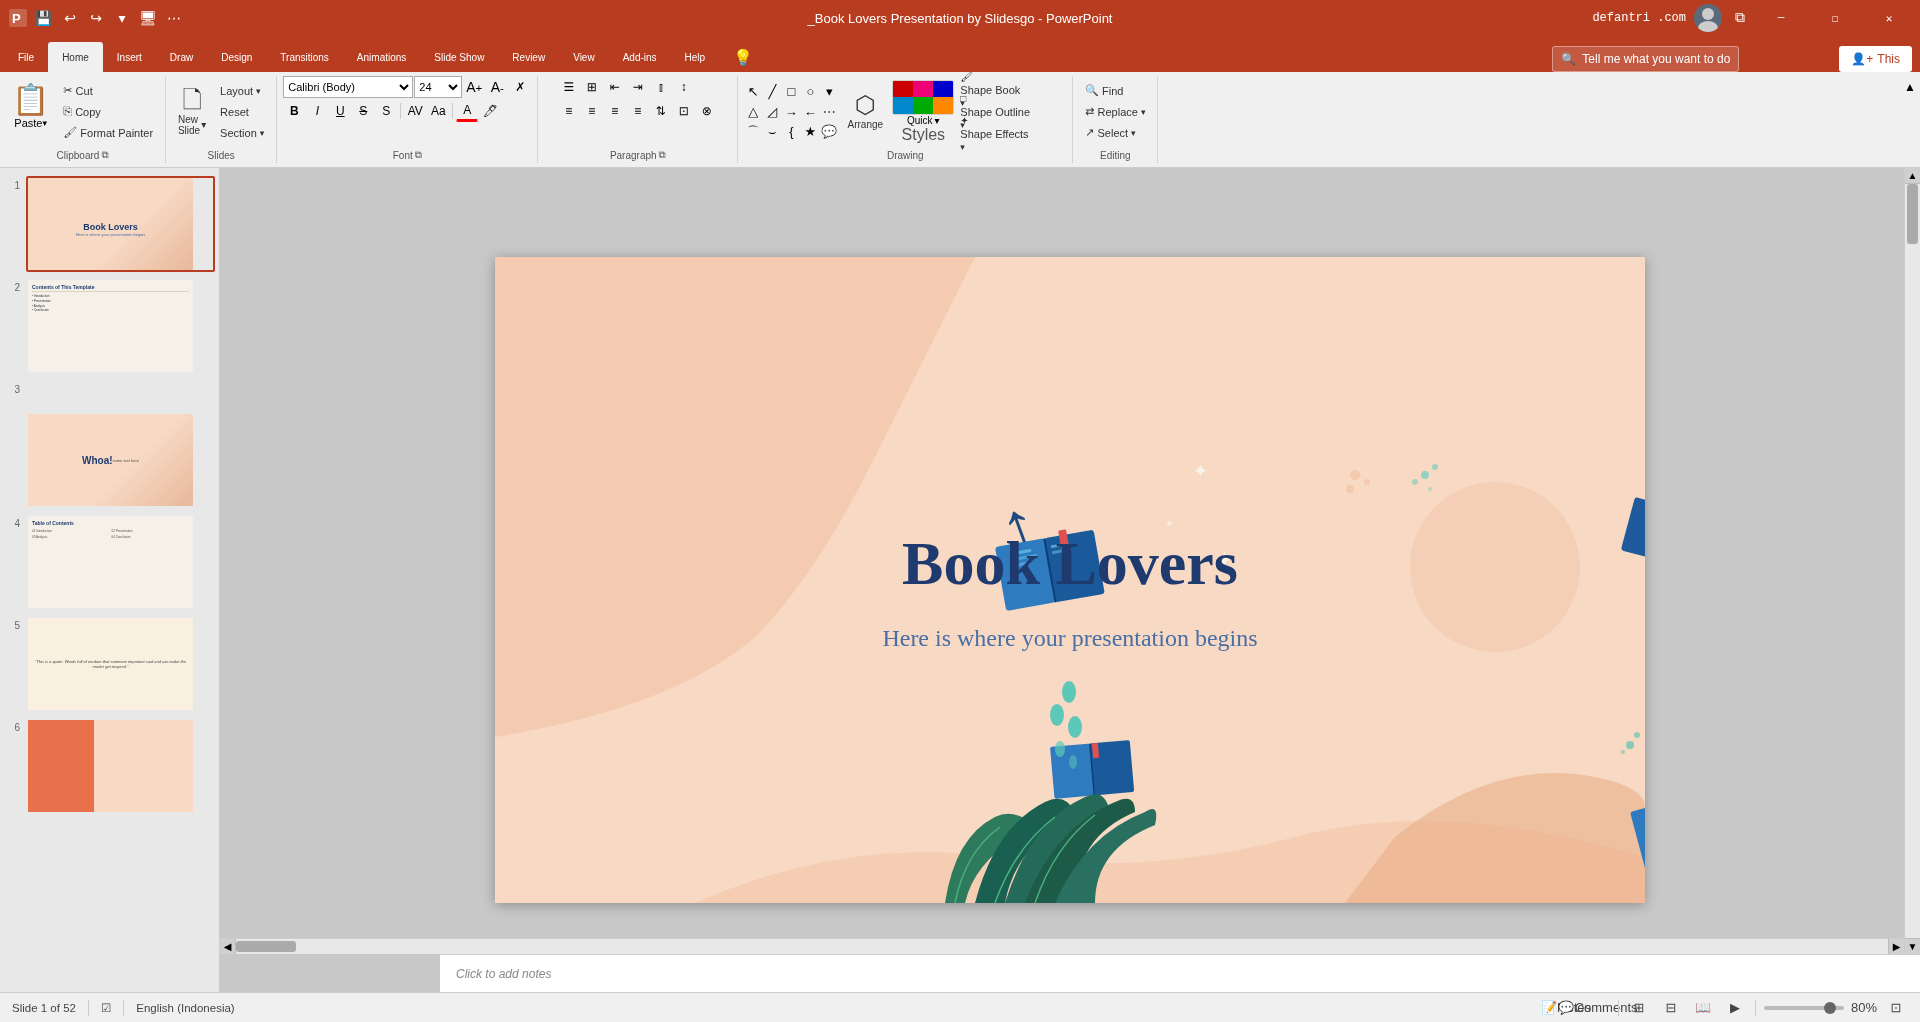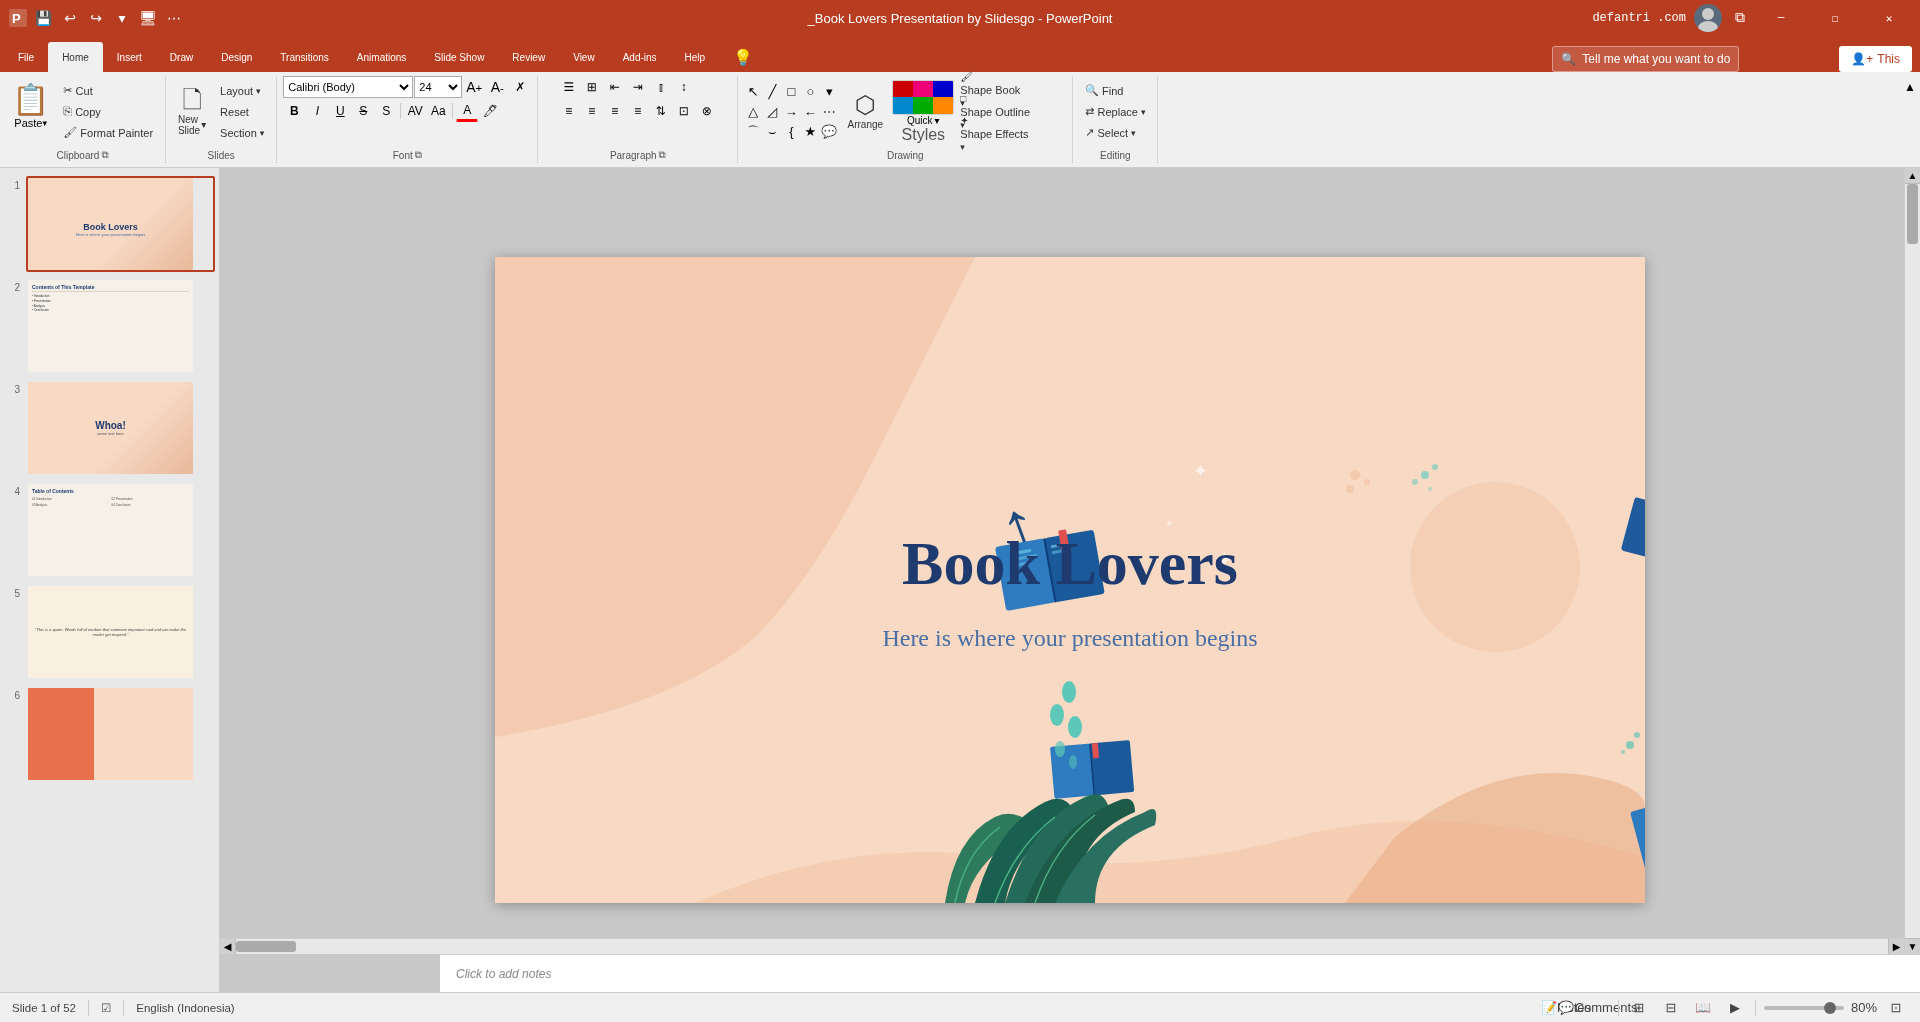--- a/index.html
+++ b/index.html
@@ -619,21 +619,21 @@
           <div style="font-size:5px;font-weight:bold;color:#1e3a6e;padding:4px 4px 1px;">Contents of This Template</div>
           <div style="height:1px;background:#e0d0c0;margin:0 4px;"></div>
           <div style="padding:2px 4px;font-size:3px;color:#333;line-height:1.6;">• Introduction<br>• Presentation<br>• Analysis<br>• Conclusion</div>
         </div>
       </div>
     </div>
 
     <div class="slide-item">
       <div class="slide-num">3</div>
       <div class="slide-thumb">
-        <div class="slide-thumb-inner thumb3" style="display:flex;flex-direction:column;align-items:center;justify-content:center;">
+        <div class="slide-thumb-inner thumb3" style="display:flex;flex-direction:row;align-items:center;justify-content:center;margin-top:32px;">
           <div style="font-size:10px;font-weight:bold;color:#1e3a6e;">Whoa!</div>
           <div style="font-size:4px;color:#555;">some text here</div>
         </div>
       </div>
     </div>
 
     <div class="slide-item">
       <div class="slide-num">4</div>
       <div class="slide-thumb">
         <div class="slide-thumb-inner thumb4">

